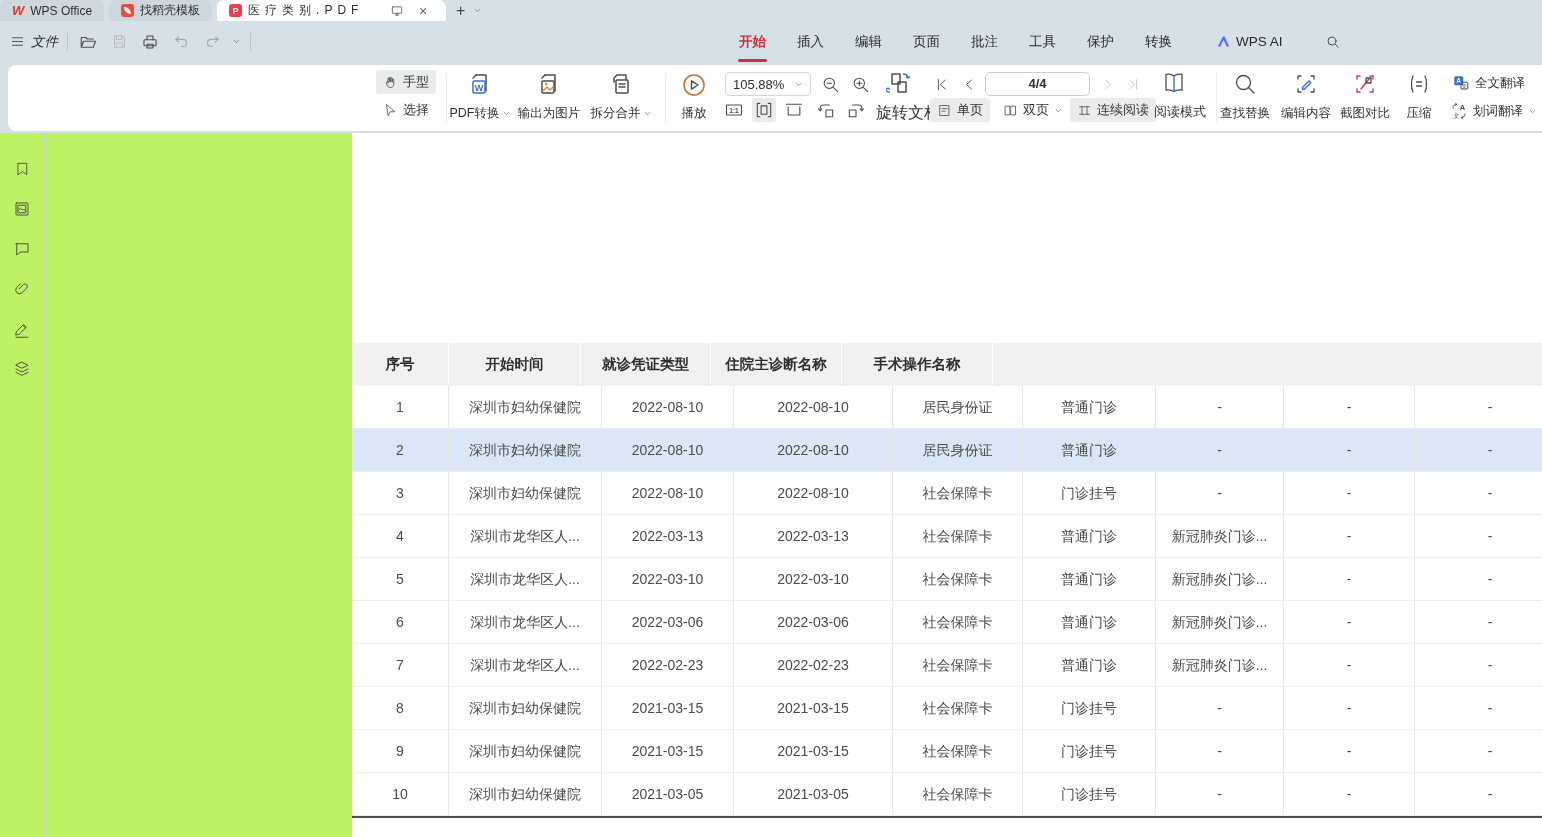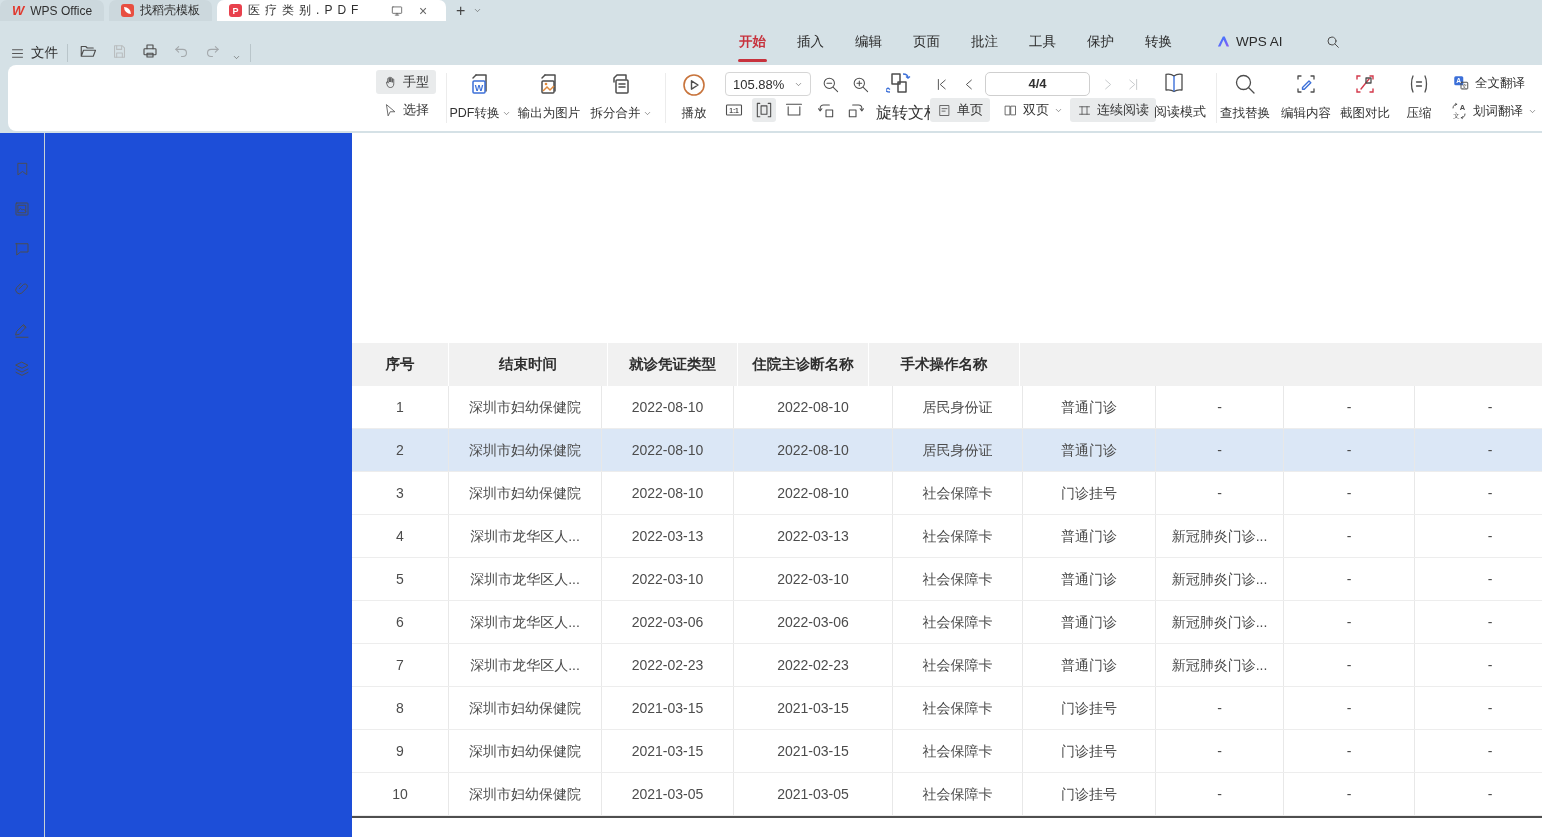--- a/index.html
+++ b/index.html
@@ -24,21 +24,21 @@
   .docer-ic{width:13px;height:13px;border-radius:3px;background:#e84e40;position:relative;flex:none}
   .docer-ic:after{content:"";position:absolute;left:3px;top:3px;width:7px;height:7px;border-radius:0 7px 0 7px;background:#fff;}
   .pdf-ic{width:13px;height:13px;border-radius:3px;background:#e8414d;color:#fff;font-size:9px;font-weight:bold;
     display:flex;align-items:center;justify-content:center;letter-spacing:0;flex:none}
   .tab-tools{display:flex;align-items:center;gap:4px;letter-spacing:0;color:#666;}
   .newtab{display:flex;align-items:center;gap:8px;padding:0 10px;color:#444;}
   .plus{font-size:16px;line-height:1;}
 
   
   .menurow{height:41px;position:relative;background:#d5e1e6;}
-  .filegrp{position:absolute;left:10px;top:0;height:41px;display:flex;align-items:flex-end;gap:9px;}
+  .filegrp{position:absolute;left:10px;top:0;height:41px;display:flex;align-items:center;gap:9px;font-style:italic;}
   .filebtn{display:flex;align-items:center;gap:6px;font-size:13.5px;color:#2f2f2f;}
   .vbar{width:1px;height:18px;background:#b9c5ca;}
   .qbtn{width:22px;height:22px;display:flex;align-items:center;justify-content:center;}
   .menuitems{position:absolute;left:738px;top:0;height:41px;display:flex;align-items:center;gap:29px;font-size:13.5px;color:#2b2b2b;}
   .mitem{position:relative;padding:2px 1px;white-space:nowrap;}
   .mitem.active{color:#c7323d;font-weight:bold;}
   .mitem.active:after{content:"";position:absolute;left:0;right:0;bottom:-9px;height:3px;background:#c7323d;border-radius:2px;}
   .wpsai{display:flex;align-items:center;gap:5px;margin-left:14px;font-size:13.5px;color:#2b2b2b;}
 
   
@@ -52,21 +52,21 @@
   .combo{position:absolute;top:7px;height:24px;border:1px solid #d6d6d6;border-radius:4px;background:#fff;
     display:flex;align-items:center;justify-content:space-between;padding:0 7px;font-size:13px;color:#2f2f2f;}
   .icbtn{position:absolute;width:24px;height:24px;display:flex;align-items:center;justify-content:center;border-radius:3px;}
   .icbtn.on{background:#e9ebec;}
   .pageinput{position:absolute;top:7px;height:24px;border:1px solid #cfcfcf;border-radius:5px;background:#fff;
     text-align:center;font-size:13px;font-weight:bold;color:#2f2f2f;line-height:22px;}
   .tlabel2{position:absolute;font-size:16px;color:#333;white-space:nowrap;}
   .caret{width:9px;height:9px;}
 
   
-  .docarea{position:absolute;left:0;top:133px;width:1542px;bottom:0;background:#1d4ed8;}
+  .docarea{position:absolute;left:0;top:133px;width:1542px;bottom:0;background:#bef264;}
   .sidebar{position:absolute;left:0;top:0;bottom:0;width:44px;border-right:1px solid #c7d2d6;
     display:flex;flex-direction:column;align-items:center;padding-top:26px;gap:21px;}
   .sbtn{width:20px;height:19px;display:flex;align-items:center;justify-content:center;}
   .page{position:absolute;left:352px;top:0;width:1190px;bottom:0;background:#ffffff;}
 
   
   .pdftable{position:absolute;left:0;top:210px;font-size:14px;color:#4c4c4c;}
   .thr{display:flex;background:#f1f1f1;}
   .th{height:43px;line-height:43px;text-align:center;font-weight:bold;font-size:14.5px;color:#2e2e2e;
     border-right:1px solid #ffffff;overflow:hidden;white-space:nowrap;}
@@ -512,21 +512,21 @@
             <path d="M4 12l8 4 8-4M4 16.5l8 4 8-4"></path>
           </g>
         </svg>
     </span>
   </div>
 
   <div class="page">
     <div class="pdftable">
       <div class="thr">
           <div class="th" style="width: 96px;">序号</div>
-          <div class="th" style="width: 158px;">结束时间</div>
+          <div class="th" style="width: 131px;">开始时间</div>
           <div class="th" style="width: 129px;">就诊凭证类型</div>
           <div class="th" style="width: 130px;">住院主诊断名称</div>
           <div class="th" style="width: 150px;">手术操作名称</div>
         </div>
       <div>
           <div class="tr">
             <div class="td" style="width: 96px;">1</div>
             <div class="td" style="width: 152px;">深圳市妇幼保健院</div>
             <div class="td" style="width: 131px;">2022-08-10</div>
             <div class="td" style="width: 158px;">2022-08-10</div>

